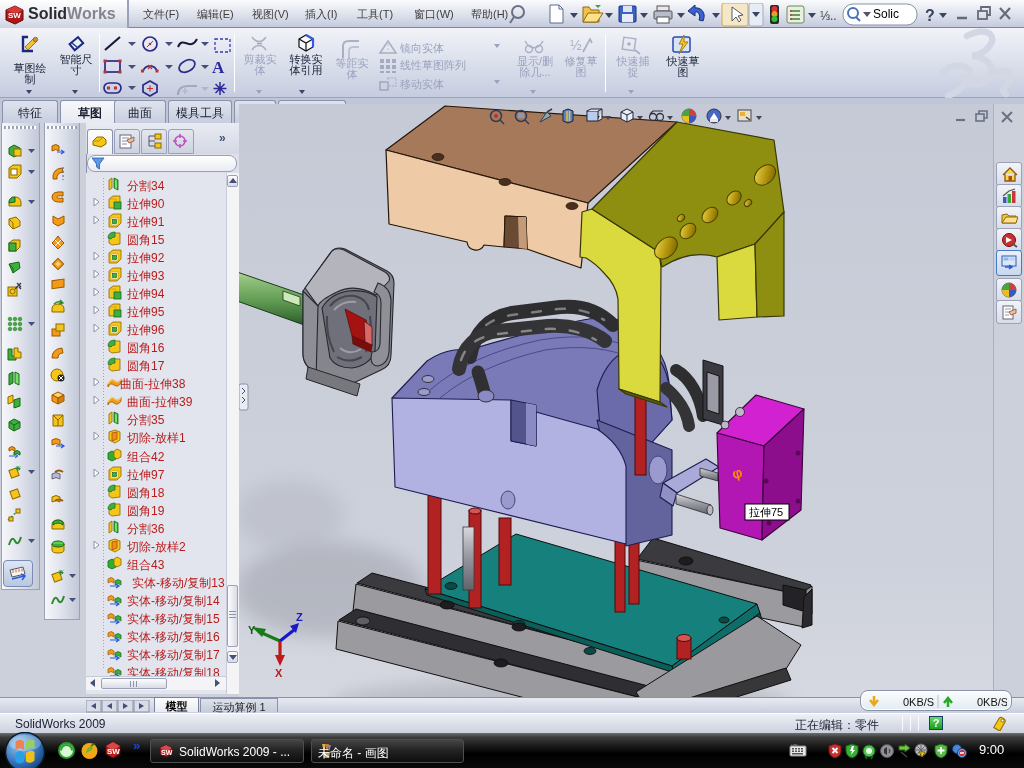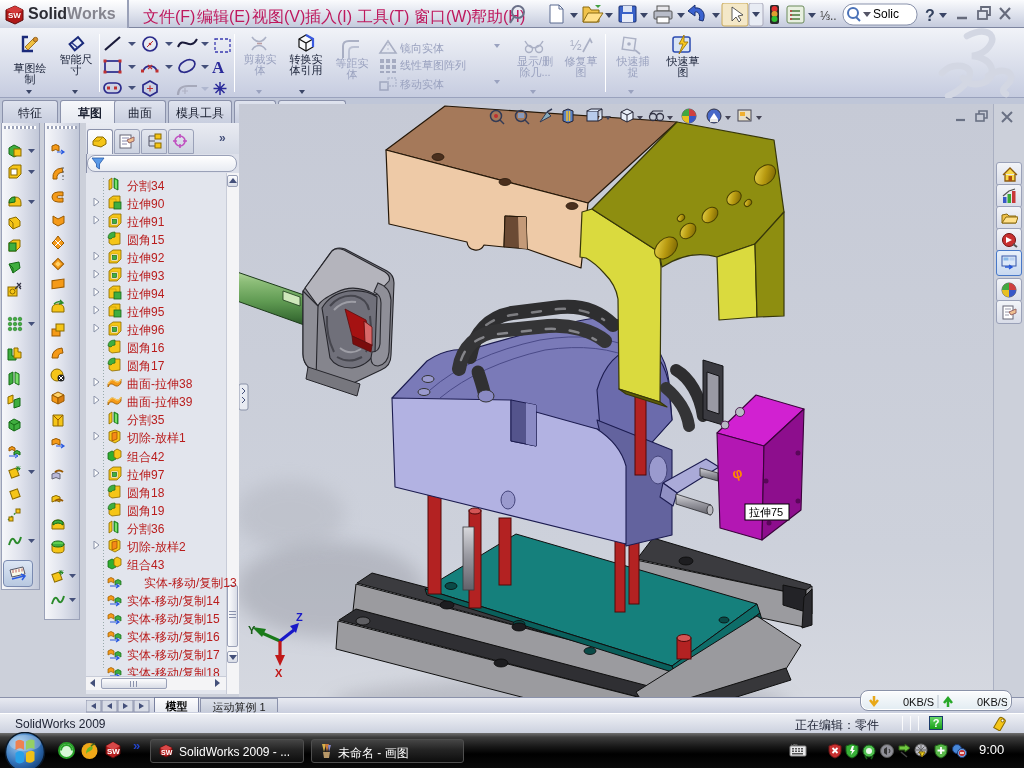--- a/index.html
+++ b/index.html
@@ -1,21 +1,21 @@
 <!DOCTYPE html>
 <html><head><meta charset="utf-8">
 <style>
 *{margin:0;padding:0;box-sizing:border-box}
 html,body{width:1024px;height:768px;overflow:hidden;font-family:"Liberation Sans",sans-serif}
 body{position:relative;background:#ccd0da}
 .abs{position:absolute}
 
 #titlebar{left:0;top:0;width:1024px;height:28px;background:linear-gradient(#fafbfd,#dde1ec 55%,#c5cbdd);border-bottom:1px solid #7e86a0}
 #logoarea{left:0;top:0;width:129px;height:28px;background:linear-gradient(#ffffff,#e8ebf2 55%,#cdd3e2);border-right:2px solid #9aa1b8}
-.menuitem{top:7px;font-size:16px;color:#be185d}
+.menuitem{top:7px;font-size:11px;color:#404040}
 
 #cmdbar{left:0;top:28px;width:1024px;height:70px;background:linear-gradient(#f1f3f8,#d3d8e7 70%,#c6cce0);border-bottom:1px solid #9aa2bd}
 .cmtxt{position:absolute;font-size:11px;color:#1a2238;text-align:center;line-height:11px;white-space:nowrap}
 .cmgray{color:#9aa2bf}
 .dd{position:absolute;width:0;height:0;border-left:3px solid transparent;border-right:3px solid transparent;border-top:4px solid #3a4566}
 .ddg{border-top-color:#9aa2bf}
 .vsep{position:absolute;width:1px;background:#aab0c6;border-right:1px solid #fff}
 
 #tabrow{left:0;top:98px;width:346px;height:25px;background:#bfc6d8}
 .ctab{position:absolute;top:2px;height:23px;border:1px solid #8b92ab;border-bottom:none;border-radius:3px 3px 0 0;background:linear-gradient(#dfe3ee,#c8cedf);font-size:12px;color:#1a1f30;text-align:center;padding-top:4px}
@@ -631,21 +631,21 @@
       <path d="M1,7 Q1,1 8,1 L8,6 Q5,6 4,8 Z" fill="#3fae3f" stroke="#1a6a1a" stroke-width="0.7"></path>
     </svg>
 <div class="trow" style="left:41px;top:235px">圆角17</div>
 <svg class="abs" style="left:7px;top:255px" width="7" height="9">
       <path d="M1,0 L6,4 L1,8 Z" fill="#fff" stroke="#8a92a8" stroke-width="1"></path>
     </svg>
 <svg class="abs" style="left:21px;top:252px" width="15" height="15">
       <path d="M1,9 Q4,3 8,6 Q12,9 14,4 L14,8 Q11,13 7,10 Q3,7 1,12 Z" fill="#f59a18" stroke="#9a5a00" stroke-width="0.8"></path>
       <path d="M1,9 Q4,3 8,6 Q12,9 14,4" fill="none" stroke="#ffd26a" stroke-width="1.2"></path>
     </svg>
-<div class="trow" style="left:41px;top:253px">曲面-拉伸38</div>
+<div class="trow" style="left:34px;top:253px">曲面-拉伸38</div>
 <svg class="abs" style="left:7px;top:273px" width="7" height="9">
       <path d="M1,0 L6,4 L1,8 Z" fill="#fff" stroke="#8a92a8" stroke-width="1"></path>
     </svg>
 <svg class="abs" style="left:21px;top:270px" width="15" height="15">
       <path d="M1,9 Q4,3 8,6 Q12,9 14,4 L14,8 Q11,13 7,10 Q3,7 1,12 Z" fill="#f59a18" stroke="#9a5a00" stroke-width="0.8"></path>
       <path d="M1,9 Q4,3 8,6 Q12,9 14,4" fill="none" stroke="#ffd26a" stroke-width="1.2"></path>
     </svg>
 <div class="trow" style="left:41px;top:271px">曲面-拉伸39</div>
 <svg class="abs" style="left:21px;top:288px" width="15" height="15">
       <path d="M2,3 L5,1 L5,11 L2,13 Z" fill="#f5c518" stroke="#8a6a00" stroke-width="0.8"></path>
@@ -702,21 +702,21 @@
 <svg class="abs" style="left:21px;top:433px" width="15" height="15">
       <path d="M1,5 L5,3 L9,5 L9,11 L5,13 L1,11 Z" fill="#2fae2f" stroke="#156a15" stroke-width="0.8"></path>
       <path d="M7,3 L10,1 L14,3 L14,9 L10,11 L7,9 Z" fill="#f5c518" stroke="#8a6a00" stroke-width="0.8"></path>
     </svg>
 <div class="trow" style="left:41px;top:434px">组合43</div>
 <svg class="abs" style="left:21px;top:451px" width="15" height="15">
       <path d="M1,5 Q4,2 7,5 L7,9 Q4,6 1,9 Z" fill="#f59a18" stroke="#9a5a00" stroke-width="0.7"></path>
       <path d="M8,7 Q11,4 14,7 L14,11 Q11,8 8,11 Z" fill="#3fae3f" stroke="#156a15" stroke-width="0.7"></path>
       <path d="M3,12 L11,12 M 9,10 L12,12 L9,14" fill="none" stroke="#2a5ae0" stroke-width="1.2"></path>
     </svg>
-<div class="trow" style="left:58px;top:452px">实体-移动/复制13</div>
+<div class="trow" style="left:46px;top:452px">实体-移动/复制13</div>
 <svg class="abs" style="left:21px;top:469px" width="15" height="15">
       <path d="M1,5 Q4,2 7,5 L7,9 Q4,6 1,9 Z" fill="#f59a18" stroke="#9a5a00" stroke-width="0.7"></path>
       <path d="M8,7 Q11,4 14,7 L14,11 Q11,8 8,11 Z" fill="#3fae3f" stroke="#156a15" stroke-width="0.7"></path>
       <path d="M3,12 L11,12 M 9,10 L12,12 L9,14" fill="none" stroke="#2a5ae0" stroke-width="1.2"></path>
     </svg>
 <div class="trow" style="left:41px;top:470px">实体-移动/复制14</div>
 <svg class="abs" style="left:21px;top:487px" width="15" height="15">
       <path d="M1,5 Q4,2 7,5 L7,9 Q4,6 1,9 Z" fill="#f59a18" stroke="#9a5a00" stroke-width="0.7"></path>
       <path d="M8,7 Q11,4 14,7 L14,11 Q11,8 8,11 Z" fill="#3fae3f" stroke="#156a15" stroke-width="0.7"></path>
       <path d="M3,12 L11,12 M 9,10 L12,12 L9,14" fill="none" stroke="#2a5ae0" stroke-width="1.2"></path>
@@ -1193,21 +1193,21 @@
       <text x="3" y="12" font-size="7" font-weight="bold" fill="#fff">SW</text>
     </svg>
 <div class="abs" style="left:179px;top:12px;color:#fff;font-size:12px">SolidWorks 2009 - ...</div>
 <div class="tbtn" style="left:311px;width:153px"></div>
 <svg class="abs" style="left:319px;top:9px" width="15" height="17">
       <path d="M 3,2 L 5,10 L 7,2 Z" fill="#d8b048"></path>
       <path d="M 6,2 L 8,10 L 10,2 Z" fill="#c87838"></path>
       <path d="M 9,3 L 10,10 L 12,3 Z" fill="#8888c8"></path>
       <path d="M 4,10 L 11,10 L 10,16 L 5,16 Z" fill="#b89868"></path>
     </svg>
-<div class="abs" style="left:338px;top:12px;color:#fff;font-size:12px">未命名 - 画图</div>
+<div class="abs" style="left:318px;top:12px;color:#fff;font-size:12px">未命名 - 画图</div>
 <svg class="abs" style="left:789px;top:11px" width="18" height="14">
       <rect x="1" y="2" width="16" height="10" rx="1" fill="#e8e8ea" stroke="#888"></rect>
       <g fill="#555">
         <rect x="3" y="4" width="2" height="1.5"></rect>
         <rect x="6" y="4" width="2" height="1.5"></rect>
         <rect x="9" y="4" width="2" height="1.5"></rect>
         <rect x="12" y="4" width="2" height="1.5"></rect>
         <rect x="3" y="6.5" width="2" height="1.5"></rect>
         <rect x="6" y="6.5" width="2" height="1.5"></rect>
         <rect x="9" y="6.5" width="2" height="1.5"></rect>

